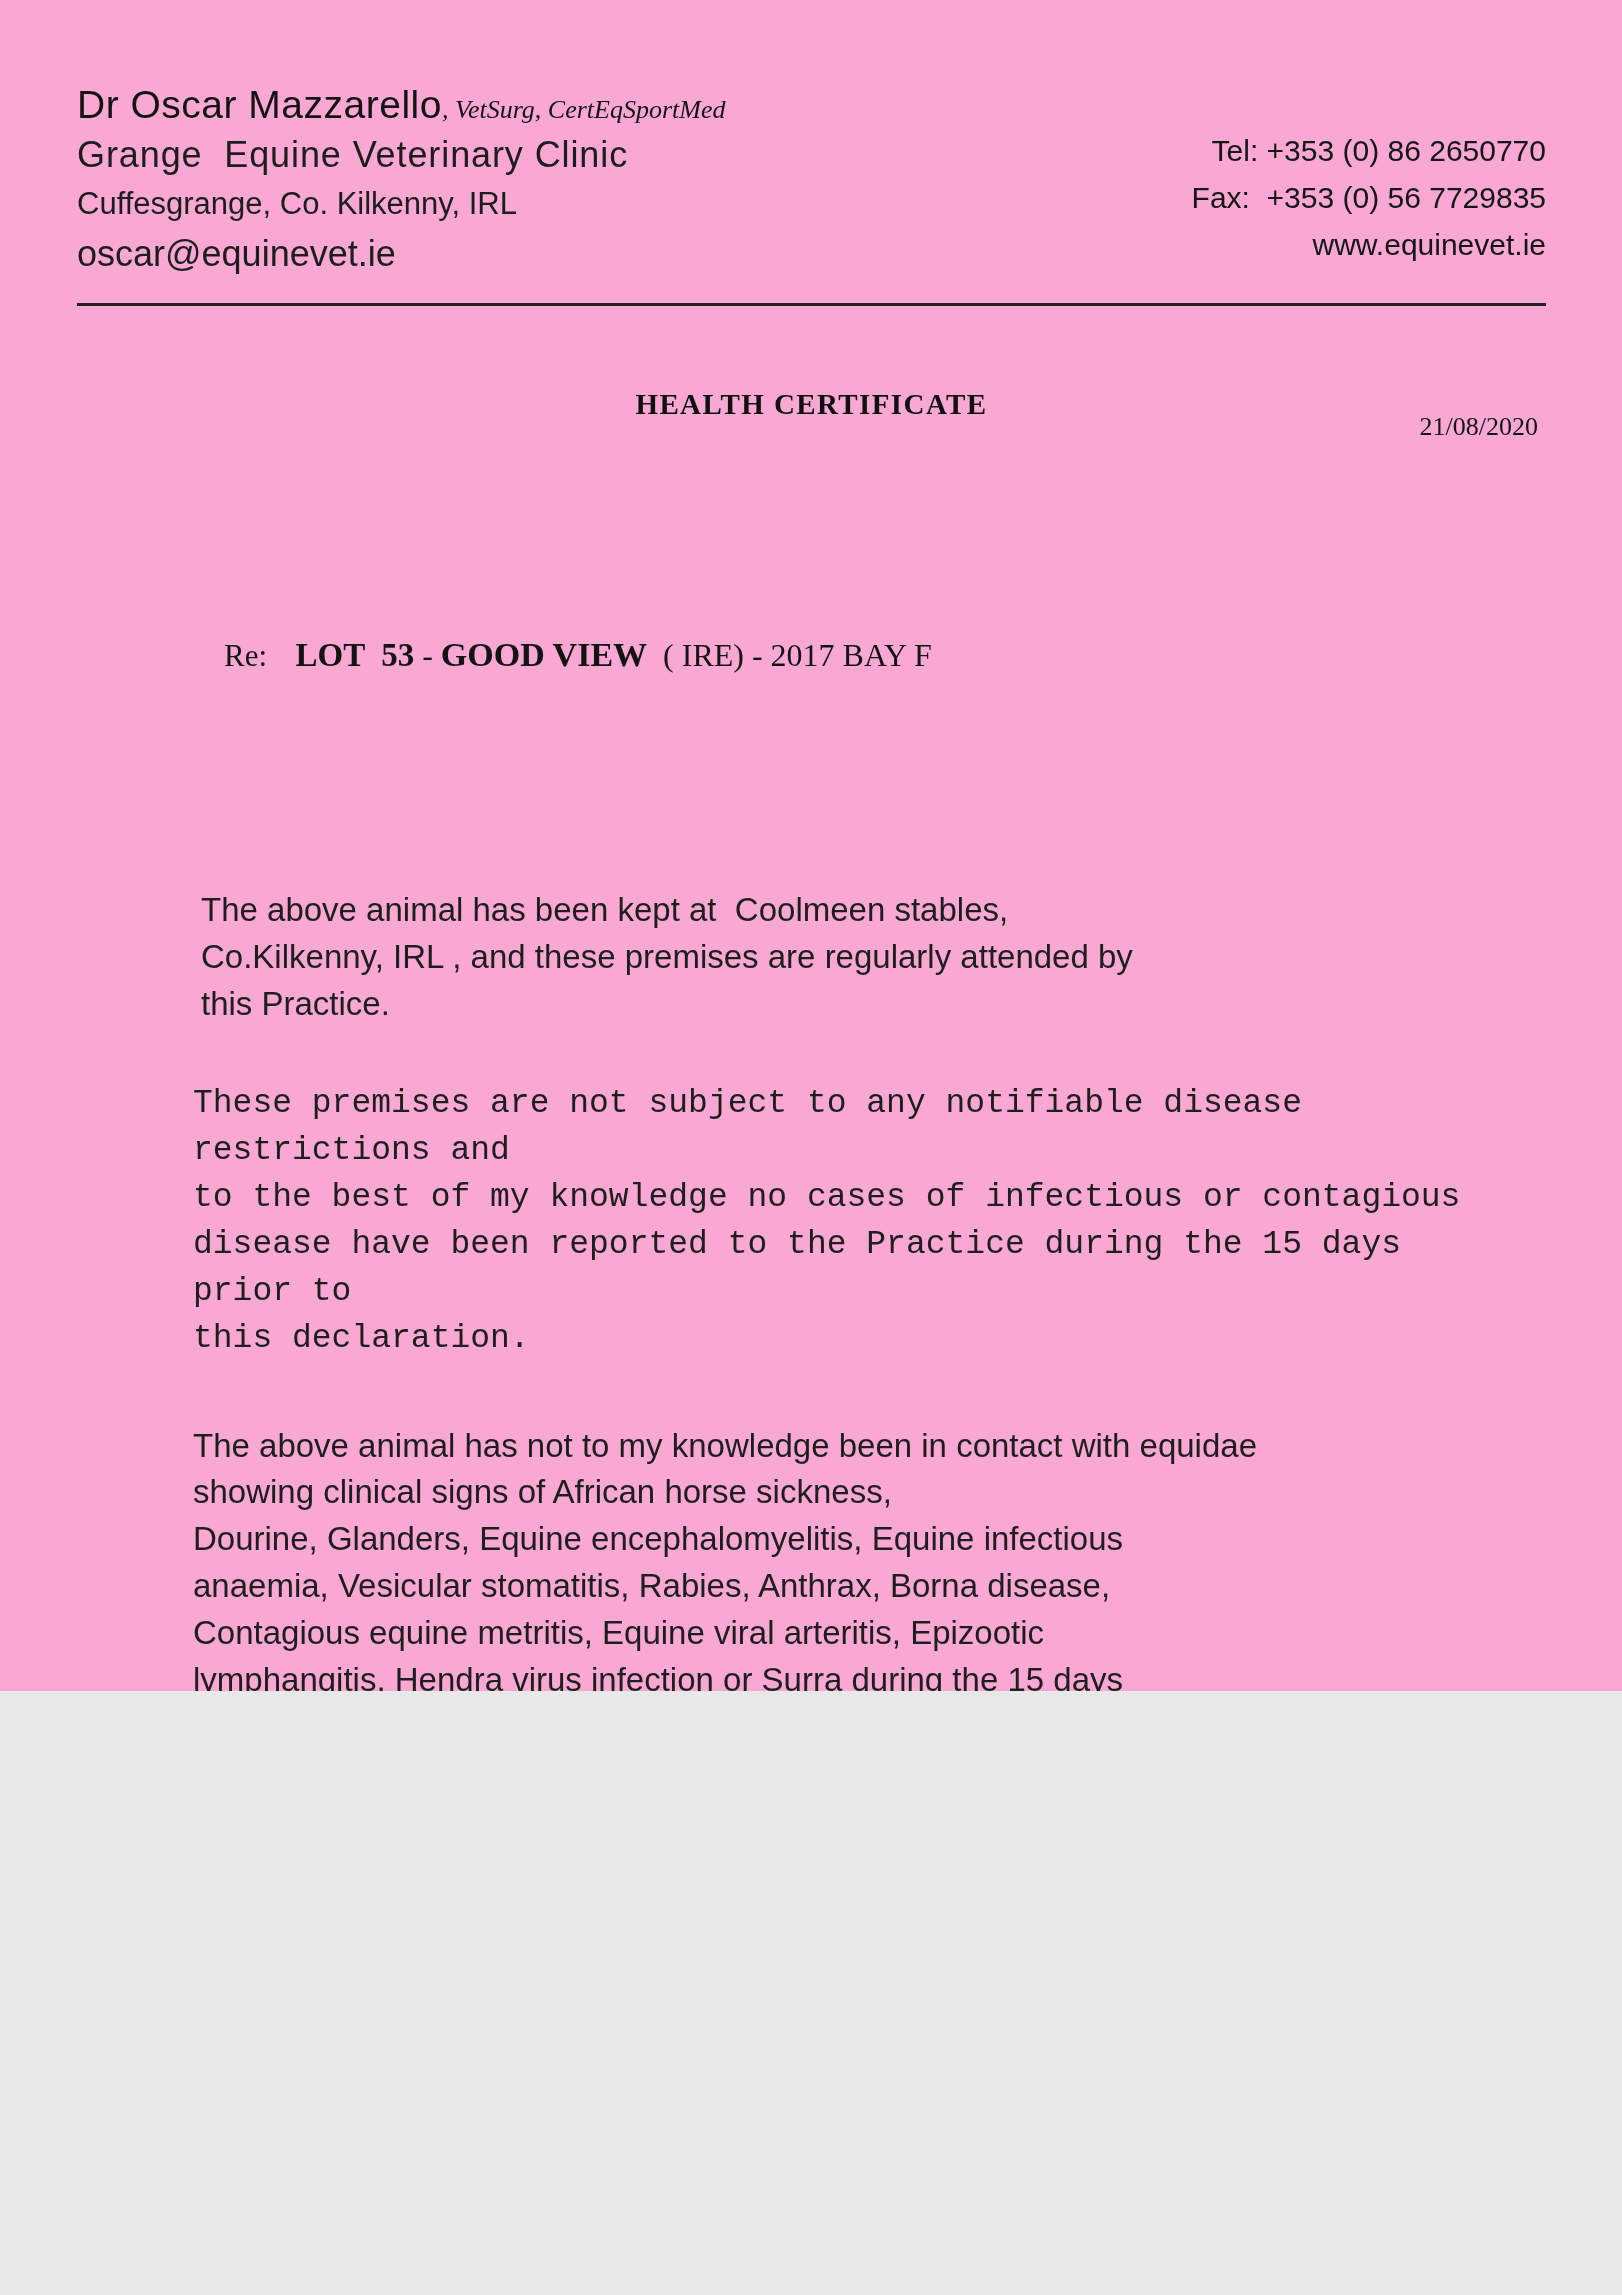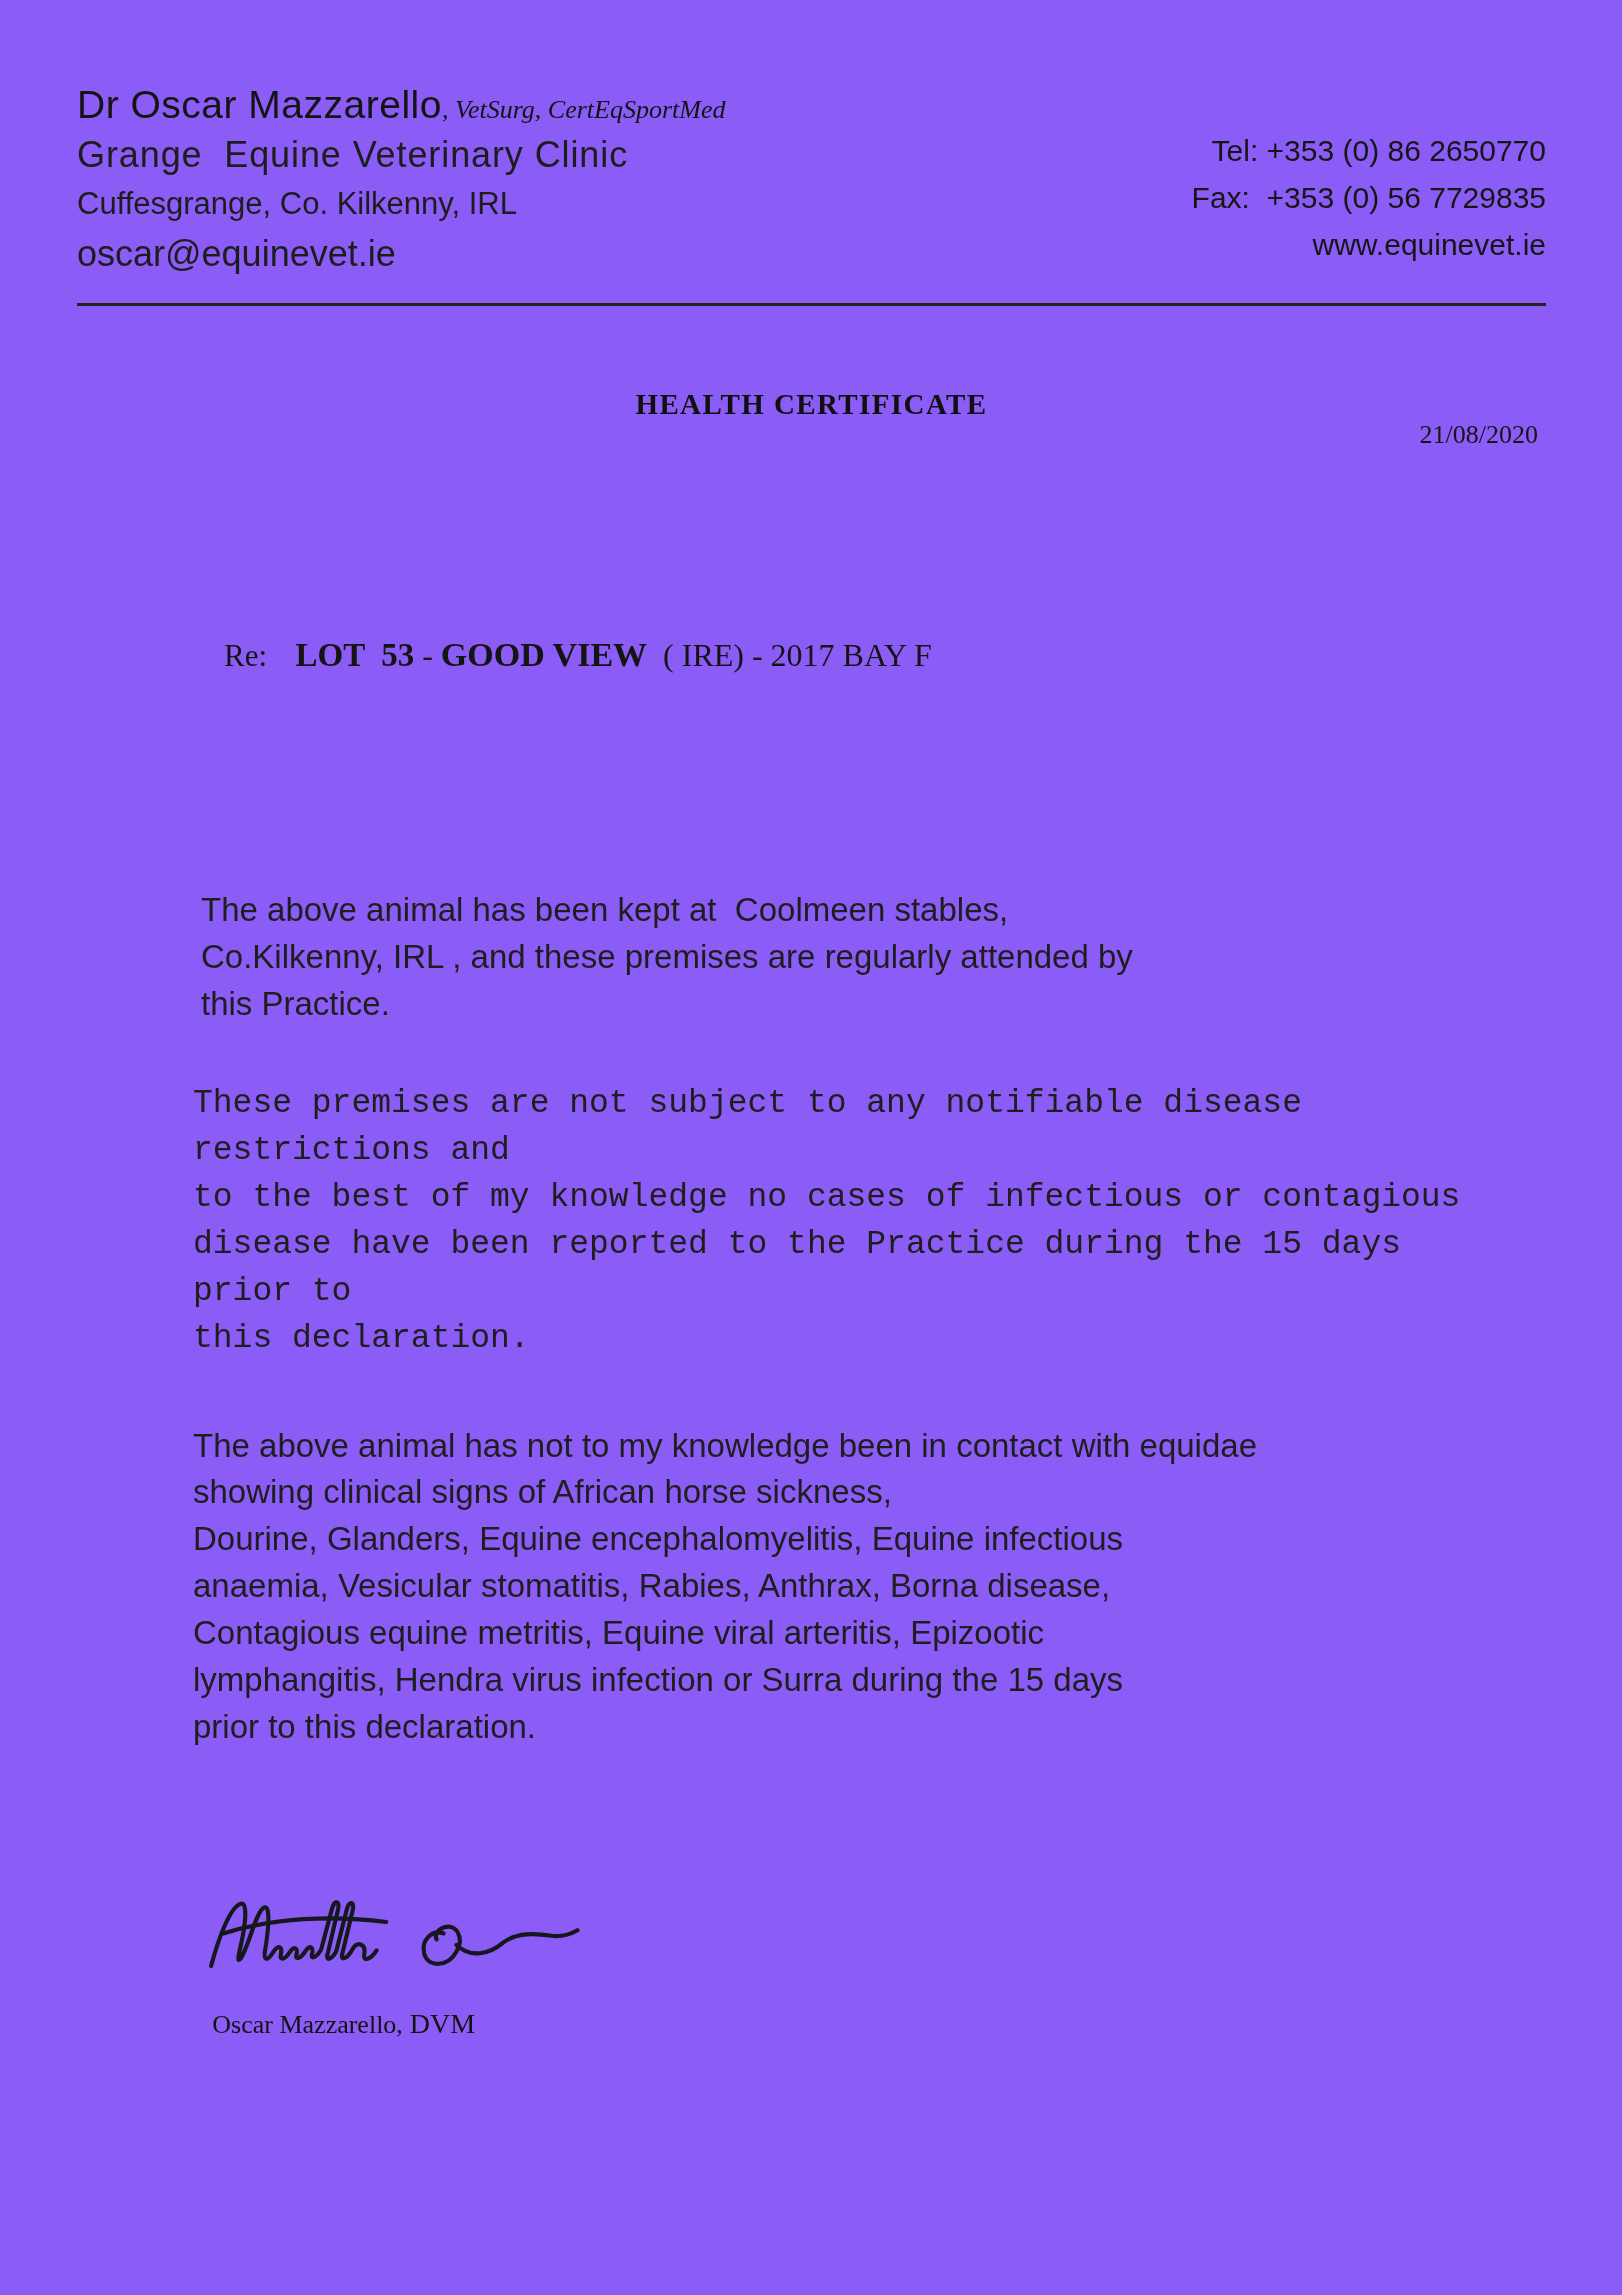--- a/index.html
+++ b/index.html
@@ -1,21 +1,21 @@
 <!DOCTYPE html>
 <html style="font-size:7.3px"><head>
 <meta charset="utf-8">
 <style>
   html, body { margin: 0; padding: 0; background: #e8e8e8; }
   .page {
     position: relative;
     width: 1623px;
-    height: 2295px;
+    height: 1691px;
     margin: 0 auto;
-    background: #8b5cf6;
+    background: #f9a8d4;
     font-family: "Liberation Sans", sans-serif;
     color: #1d1d1d;
     box-sizing: border-box;
     overflow: hidden;
   }
 
   
   .header {
     display: flex;
     justify-content: space-between;
@@ -56,21 +56,21 @@
   .doc-title {
     font-family: "Liberation Serif", serif;
     font-weight: bold;
     font-size: 29px;
     letter-spacing: 1.4px;
     color: #101010;
   }
   .doc-date {
     position: absolute;
     right: 85px;
-    top: 32px;
+    top: 24px;
     font-family: "Liberation Serif", serif;
     font-size: 26px;
     color: #151515;
   }
 
   
   .re-line {
     margin: 161px 0 0 193px;
     font-family: "Liberation Serif", serif;
     font-size: 31px;

